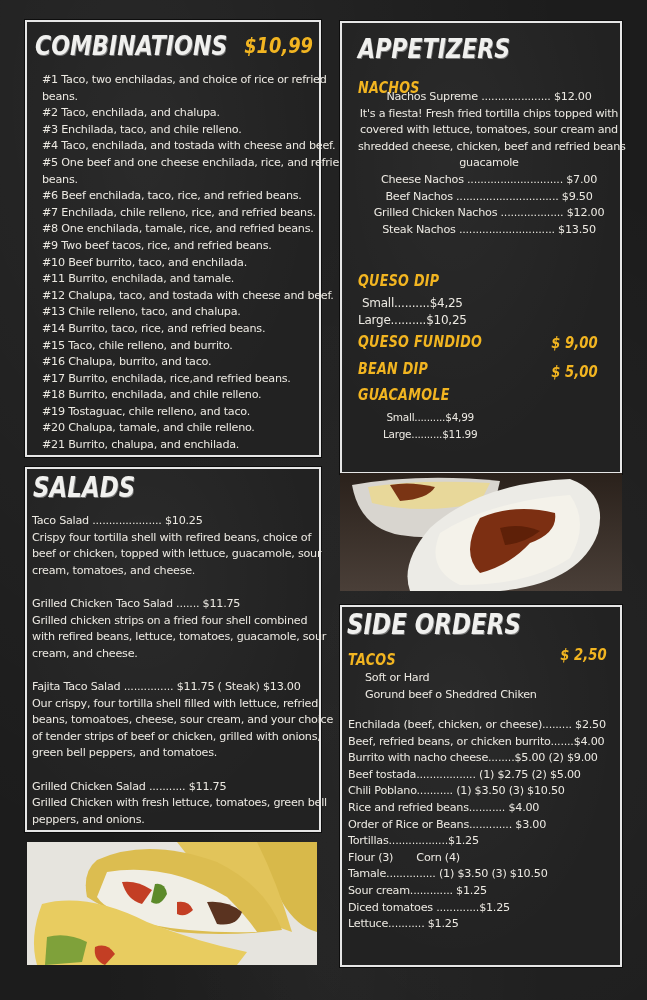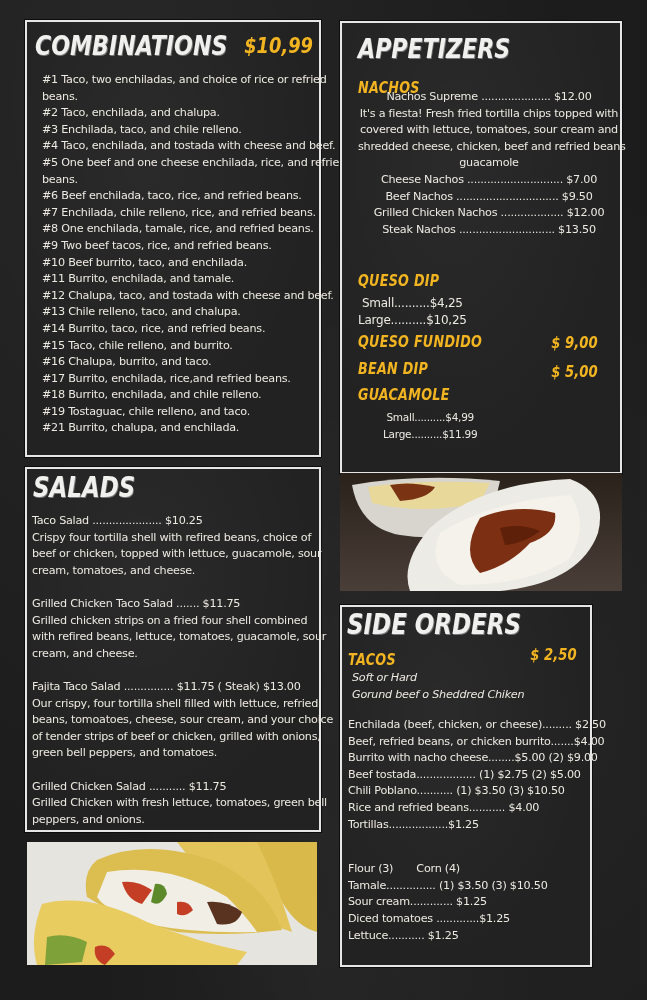--- a/index.html
+++ b/index.html
@@ -102,20 +102,21 @@
     <span class="ln">#10 Beef burrito, taco, and enchilada.</span>
     <span class="ln">#11 Burrito, enchilada, and tamale.</span>
     <span class="ln">#12 Chalupa, taco, and tostada with cheese and beef.</span>
     <span class="ln">#13 Chile relleno, taco, and chalupa.</span>
     <span class="ln">#14 Burrito, taco, rice, and refried beans.</span>
     <span class="ln">#15 Taco, chile relleno, and burrito.</span>
     <span class="ln">#16 Chalupa, burrito, and taco.</span>
     <span class="ln">#17 Burrito, enchilada, rice,and refried beans.</span>
     <span class="ln">#18 Burrito, enchilada, and chile relleno.</span>
     <span class="ln">#19 Tostaguac, chile relleno, and taco.</span>
+    <span class="ln">#20 Chalupa, tamale, and chile relleno.</span>
     <span class="ln">#21 Burrito, chalupa, and enchilada.</span>
   </div>
 </section>
 
 <section class="box" style="left:340px; top:21px; width:282px; height:453px;text-align:center;">
   <div class="title" style="left:16px; top:10px; font-size:27px;">APPETIZERS</div>
 
   <div class="sub" style="left:16px; top:56px;">NACHOS</div>
   <div class="lines" style="left:16px; top:66px; width:262px;">
     <span class="ln">Nachos Supreme ..................... $12.00</span>
@@ -207,38 +208,39 @@
     <path d="M128 42 Q138 40 140 52 Q133 66 124 60 Z" fill="#5c8a2a"></path>
     <path d="M180 60 Q200 58 215 70 Q210 85 190 82 Z" fill="#5a3320"></path>
     <path d="M150 60 Q162 58 166 68 Q158 76 150 72 Z" fill="#c33e24"></path>
 
     <path d="M15 62 Q60 50 120 80 Q170 100 220 110 L210 123 L10 123 Q2 95 15 62 Z" fill="#e8cc60"></path>
     <path d="M20 95 Q40 90 60 100 L55 120 L18 123 Z" fill="#7fa13a"></path>
     <path d="M68 105 Q80 100 88 112 L78 123 Q66 118 68 105 Z" fill="#c33e24"></path>
   </svg>
 </div>
 
-<section class="box" style="left:340px; top:605px; width:252px; height:362px;">
+<section class="box" style="left:340px; top:605px; width:282px; height:362px;">
   <div class="title" style="left:5px; top:1px; font-size:28px;">SIDE ORDERS</div>
 
   <div class="sub" style="left:6px; top:44px;">TACOS</div>
   <div class="sub-price" style="right:13px; top:39px;">$ 2,50</div>
 
-  <div class="lines" style="left:10px; top:63px; width:270px;font-style:italic;">
+  <div class="lines" style="left:23px; top:63px; width:270px;">
     <span class="ln">Soft or Hard</span>
     <span class="ln">Gorund beef o Sheddred Chiken</span>
   </div>
 
   <div class="lines" style="left:6px; top:110px; width:272px;">
     <span class="ln">Enchilada (beef, chicken, or cheese)......... $2.50</span>
     <span class="ln">Beef, refried beans, or chicken burrito.......$4.00</span>
     <span class="ln">Burrito with nacho cheese........$5.00 (2) $9.00</span>
     <span class="ln">Beef tostada.................. (1) $2.75 (2) $5.00</span>
     <span class="ln">Chili Poblano........... (1) $3.50 (3) $10.50</span>
     <span class="ln">Rice and refried beans........... $4.00</span>
+    <span class="ln">Order of Rice or Beans............. $3.00</span>
     <span class="ln">Tortillas..................$1.25</span>
-    <span class="ln" style="white-space:pre;margin-top:28px;">Flour (3)       Corn (4)</span>
+    <span class="ln" style="white-space:pre;">Flour (3)       Corn (4)</span>
     <span class="ln">Tamale............... (1) $3.50 (3) $10.50</span>
     <span class="ln">Sour cream............. $1.25</span>
     <span class="ln">Diced tomatoes .............$1.25</span>
     <span class="ln">Lettuce........... $1.25</span>
   </div>
 </section>
 
 </body></html>

